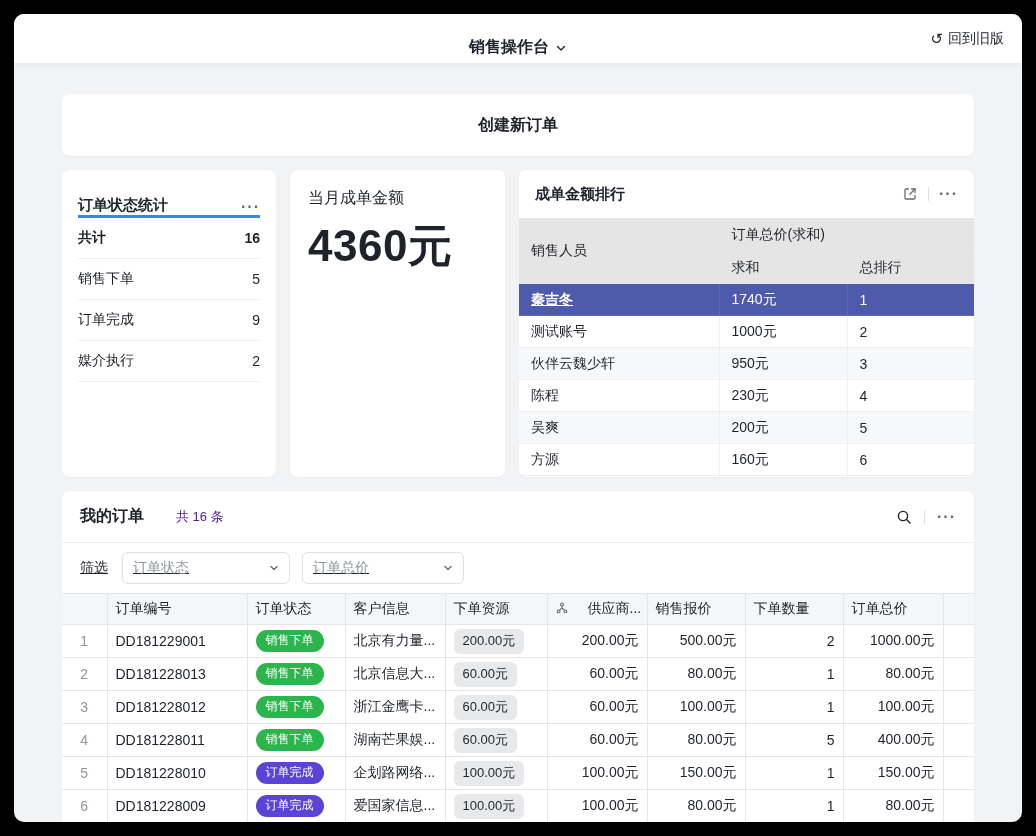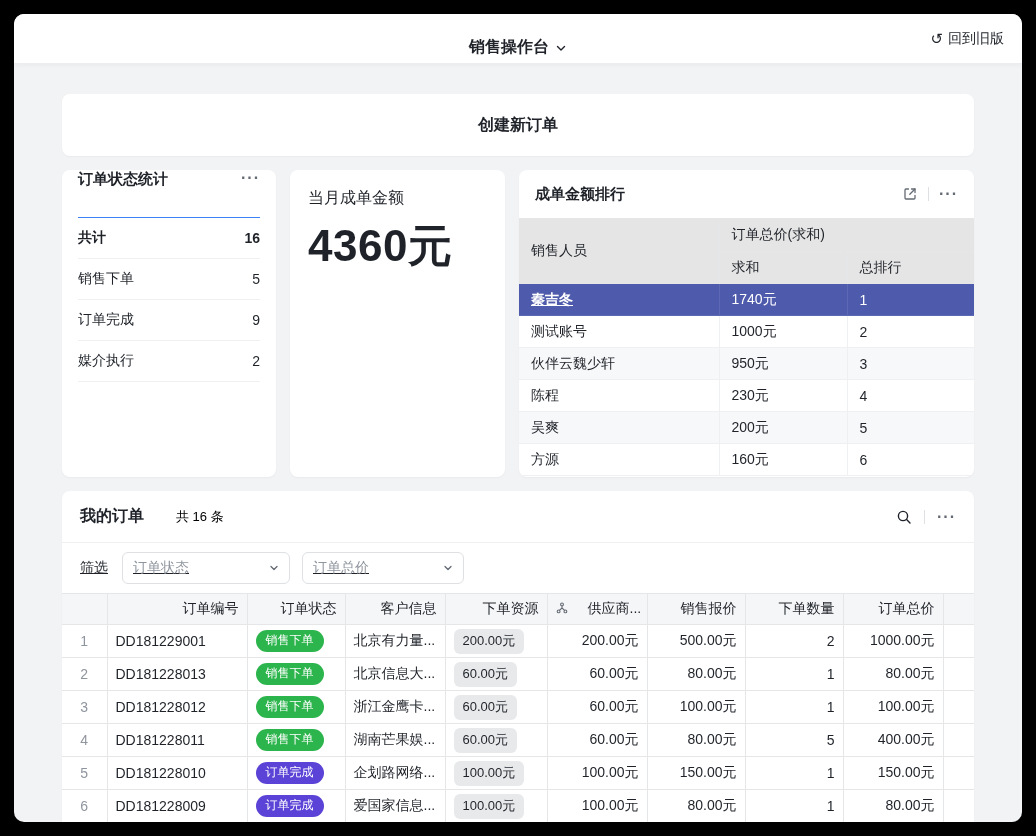--- a/index.html
+++ b/index.html
@@ -26,22 +26,22 @@
   .content { padding:30px 48px 0 48px; }
   .card { background:#fff; border-radius:8px; box-shadow:0 1px 2px rgba(31,35,41,.04); }
   .create-card {
     height:62px; display:flex; align-items:center; justify-content:center;
     font-size:16px; font-weight:600; cursor:pointer;
   }
   
   .stats-row { display:flex; gap:14px; margin-top:14px; height:307px; }
   .status-card { width:214px; padding:0 16px; overflow:hidden; }
   .card-head {
-    height:48px; display:flex; align-items:flex-start; justify-content:space-between;
-    border-bottom:1px solid #3b82f6;
+    height:48px; display:flex; align-items:flex-end; justify-content:space-between;
+    border-bottom:3px solid #3b82f6;
   }
   .card-title { font-size:15px; font-weight:bold; }
   .dots { color:#646a73; font-size:16px; font-weight:bold; letter-spacing:1px; cursor:pointer; line-height:1; }
   .stat-row {
     height:41px; display:flex; align-items:center; justify-content:space-between;
     font-size:14px; border-bottom:1px solid #eff0f1;
   }
   .stat-row.first .stat-label, .stat-row.first .stat-value { font-weight:bold; }
   
   .amount-card { width:215px; padding:18px 18px; overflow:hidden; }
@@ -65,32 +65,32 @@
   .rank-table tbody tr { height:32px; }
   .rank-table td { padding:0 12px; border-bottom:1px solid #eff0f1; border-right:1px solid #eff0f1; }
   .rank-table tbody tr:nth-child(odd) { background:#f7f8fa; }
   .rank-table tbody tr.hl { background:var(--highlight-row,#4e5aab); color:#fff; }
   .rank-table tbody tr.hl td { border-color:#5e69b5; }
   .rank-table tbody tr.hl .rk-person { font-weight:bold;text-decoration:underline; }
   
   .orders-card { margin-top:14px; border-radius:8px 8px 0 0; height:331px; overflow:hidden; }
   .orders-head { height:52px; display:flex; align-items:center; padding:0 18px; border-bottom:1px solid #eff0f1;gap:24px; }
   .orders-title { font-size:16px; font-weight:bold; }
-  .orders-count { font-size:13px; color:#000000; margin-left:8px; }
+  .orders-count { font-size:13px; color:#4c1d95; margin-left:8px; }
   .orders-head-right { margin-left:auto; display:flex; align-items:center; gap:12px; }
   .filter-row { height:50px; display:flex; align-items:center; padding:0 18px; gap:12px;text-decoration:underline; }
   .filter-label { font-size:14px; margin-right:2px; }
   .select {
     height:32px; border:1px solid #dee0e3; border-radius:6px; background:#fff;
     display:flex; align-items:center; justify-content:space-between; padding:0 10px; cursor:pointer;
   }
   .select .ph { font-size:14px; color:#8f959e; }
   .orders-table { font-size:14px; }
   .orders-table th {
-    background:#f5f6f7; font-weight:normal; text-align:right; padding:0 8px;
+    background:#f5f6f7; font-weight:normal; text-align:left; padding:0 8px;
     border:1px solid #e5e6e8; border-left:none; height:30px; white-space:nowrap; overflow:hidden;margin-left:33px;
   }
   .orders-table th:first-child { border-left:none; }
   .orders-table th:last-child, .orders-table td:last-child { border-right:none; }
   .orders-table tbody tr { height:33px; background:#fff; }
   .orders-table td {
     padding:0 8px; border-bottom:1px solid #e5e6e8; border-right:1px solid #e5e6e8;
     white-space:nowrap; overflow:hidden;
   }
   .td-num { color:#8f959e; text-align:center; }

